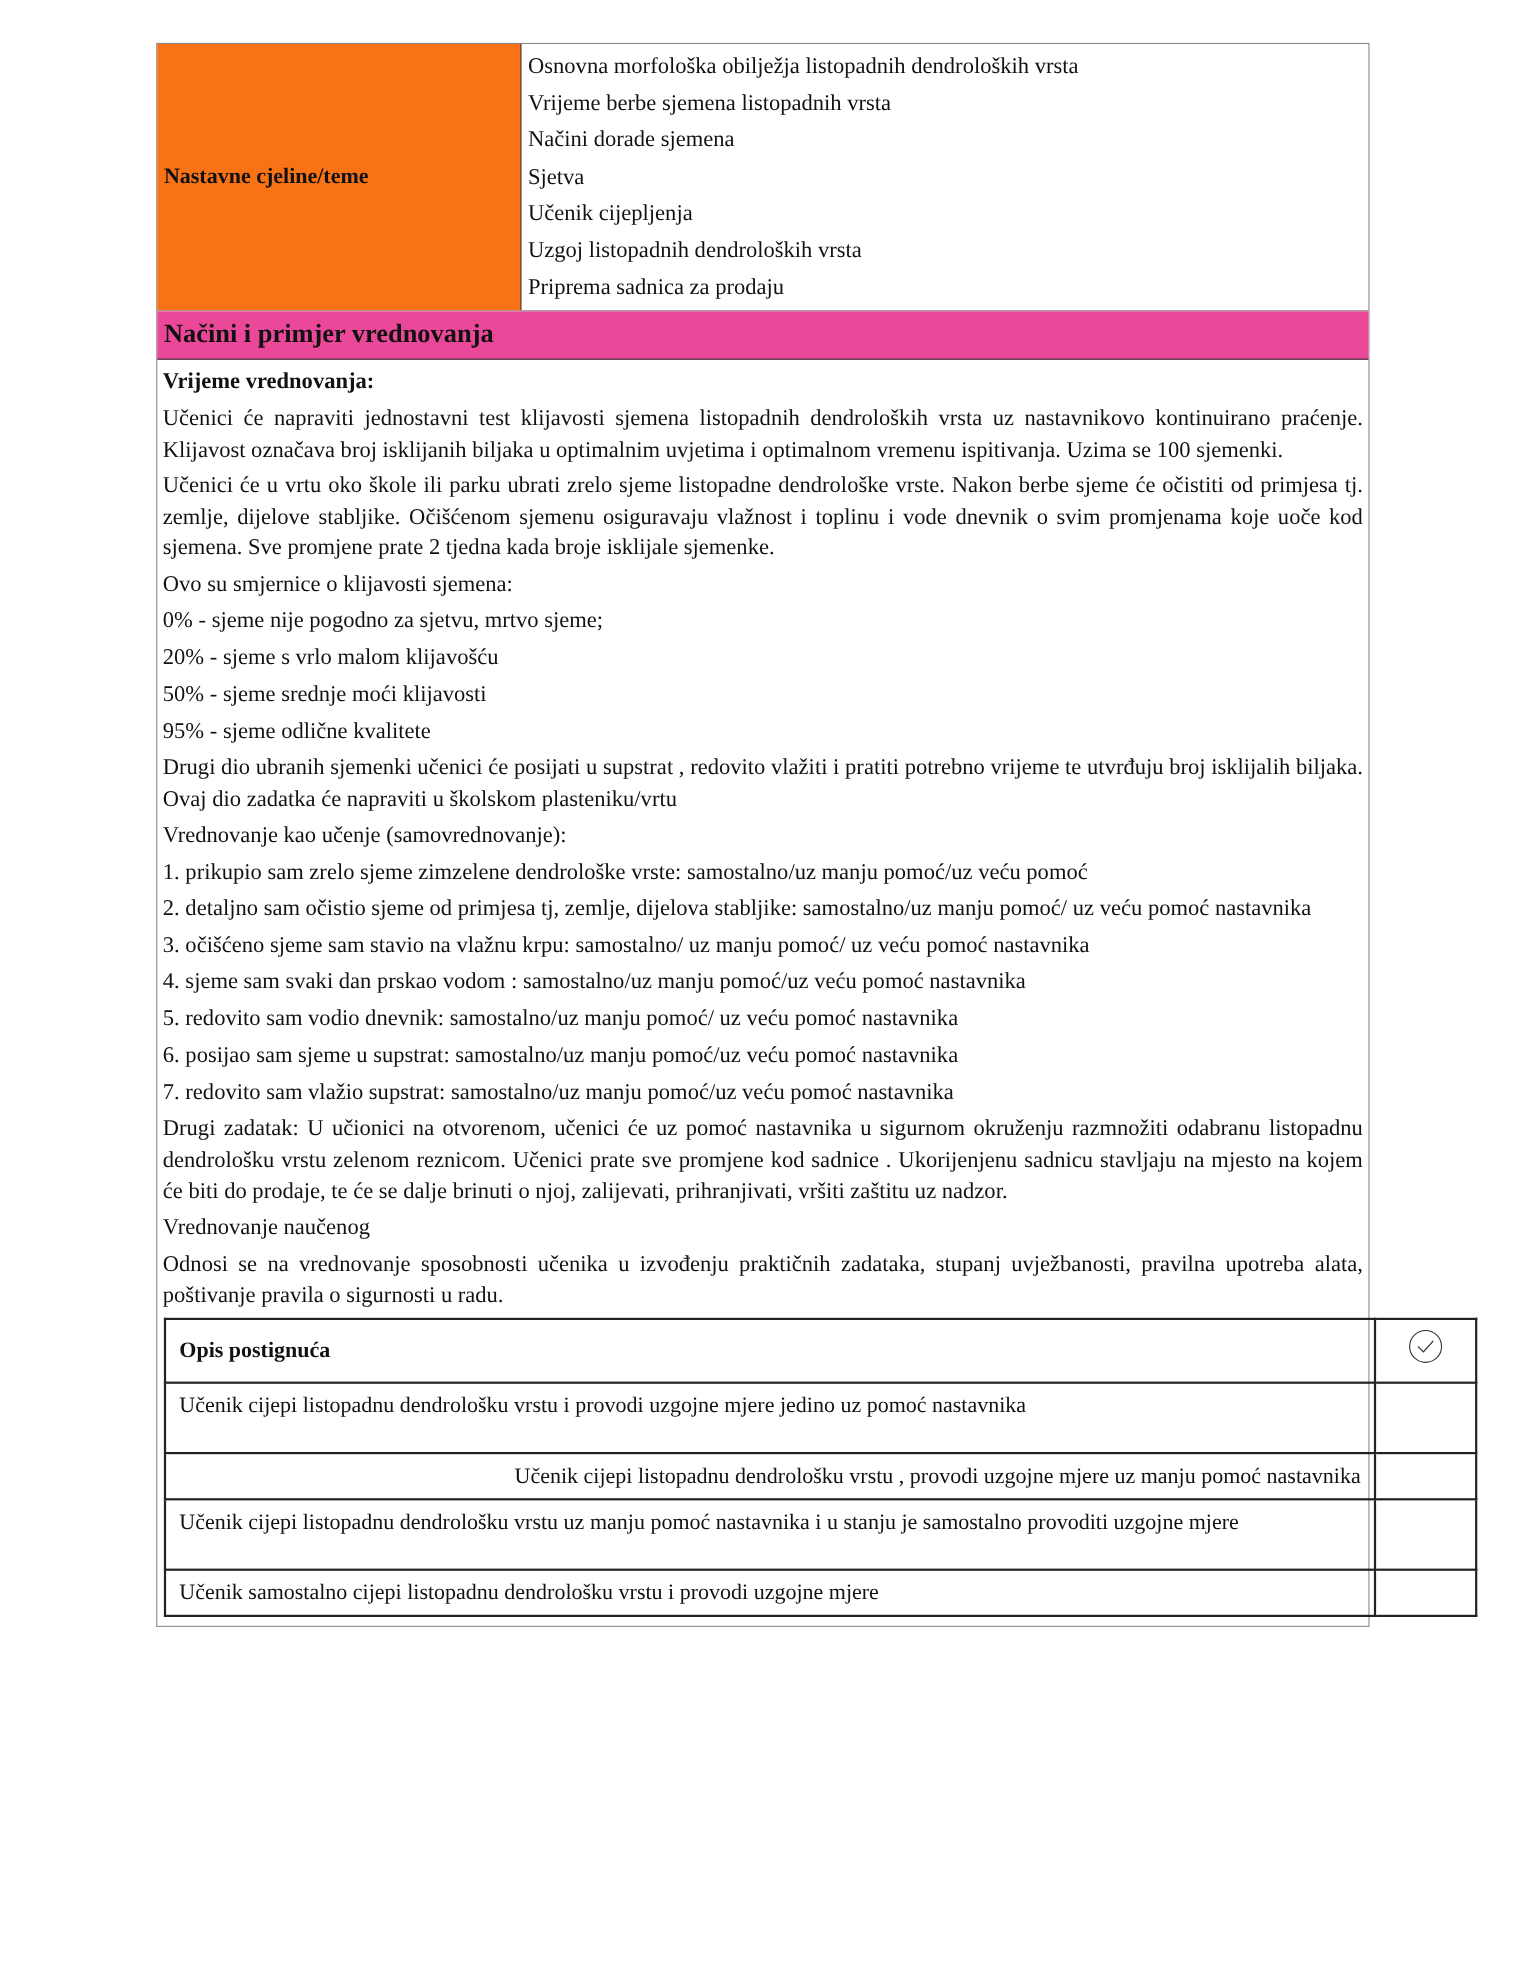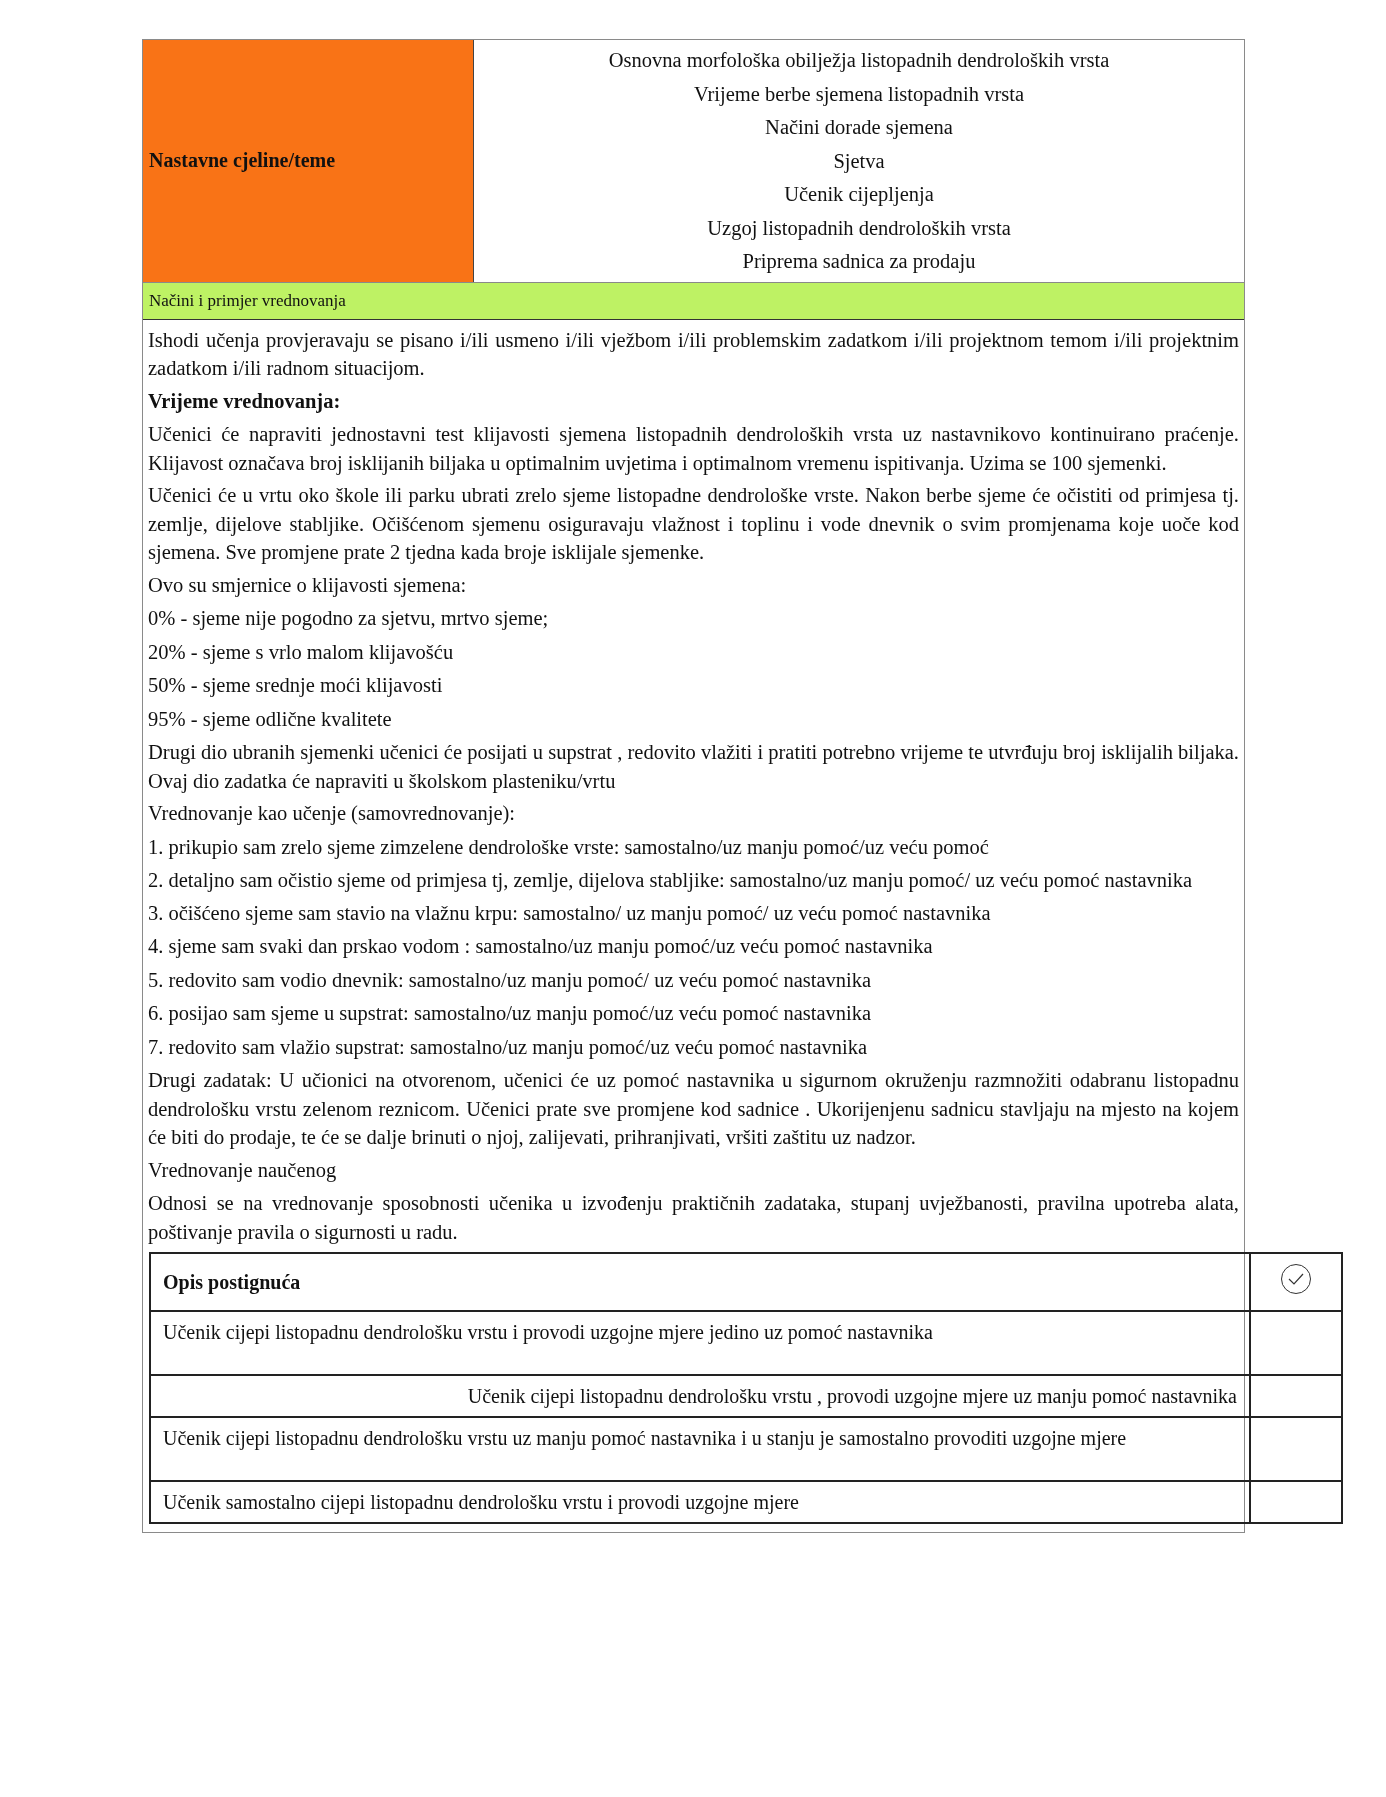--- a/index.html
+++ b/index.html
@@ -2,22 +2,22 @@
 <html><head>
 <meta charset="utf-8">
 <style>
   html, body { margin: 0; padding: 0; background: #ffffff; }
   body { width: 1386px; height: 1797px; position: relative; font-family: "DejaVu Serif", "Liberation Serif", serif; color: #111; }
   .page { position: absolute; left: 142px; top: 39px; width: 1101px; }
   .outer { border: 1.5px solid #8a8a8a; border-collapse: collapse; width: 100%; }
   .row-top { display: flex; border-bottom: 1.5px solid #8a8a8a; }
   .label-cell { width: 331px; background: #f97316; display: flex; align-items: center; padding-left: 6px; font-weight: bold; font-size: 20px; border-right: 1.5px solid #444; box-sizing: border-box; }
   .topics-cell { flex: 1; padding: 4px 6px 3px 6px; }
-  .topic { font-size: 20.5px; line-height: 33.5px; white-space: nowrap; font-family: "Liberation Serif", serif; text-align: center; }
-  .section-head { background: #bef264; font-weight: normal; font-size: 17px; padding: 8px 6px 8px 6px; border-bottom: 1.5px solid #333; font-family: "Liberation Serif", serif; }
+  .topic { font-size: 20.5px; line-height: 33.5px; white-space: nowrap; font-family: "Liberation Serif", serif; }
+  .section-head { background: #ec4899; font-weight: bold; font-size: 24px; padding: 8px 6px 8px 6px; border-bottom: 1.5px solid #333; font-family: "Liberation Serif", serif; }
   .content { padding: 6px 5px 0 5px; font-family: "Liberation Serif", serif; font-size: 20.5px; }
   .para { text-align: justify; line-height: 28.5px; margin-bottom: 4px; }
   .para.single { margin-bottom: 5px; }
   .bold { font-weight: bold; }
   .rubric { border-collapse: collapse; width: 1194px; margin: 6px 0 8px 1px; border: 2.5px solid #111; }
   .rubric td { border: 2px solid #222; padding: 6px 12px; font-size: 20px; line-height: 28px; vertical-align: top; font-family: "Liberation Serif", serif; }
   .rubric td.chk { width: 90px; text-align: center; vertical-align: middle; padding: 6px 0; }
   .rubric tr.head td { height: 44px; vertical-align: middle; }
   .check-icon { display: inline-block; width: 28px; height: 28px; border: 1.2px solid #333; border-radius: 50%; position: relative; }
   .check-icon svg { position: absolute; left: 5px; top: 7px; }
@@ -36,21 +36,20 @@
         <div class="topic">Sjetva</div>
         <div class="topic">Učenik cijepljenja</div>
         <div class="topic">Uzgoj listopadnih  dendroloških vrsta</div>
         <div class="topic">Priprema sadnica za prodaju</div>
       </div>
     </div>
 
     <div class="section-head">Načini i primjer vrednovanja</div>
 
     <div class="content">
-      <div class="para">Ishodi učenja provjeravaju se pisano i/ili usmeno i/ili vježbom i/ili problemskim zadatkom i/ili projektnom temom i/ili projektnim zadatkom i/ili radnom situacijom.</div>
       <div class="para single bold">Vrijeme vrednovanja:</div>
       <div class="para">Učenici će napraviti jednostavni test klijavosti sjemena listopadnih dendroloških vrsta uz nastavnikovo kontinuirano praćenje. Klijavost označava broj isklijanih biljaka u optimalnim uvjetima i optimalnom vremenu ispitivanja. Uzima se 100 sjemenki.</div>
       <div class="para">Učenici će  u vrtu oko škole ili parku ubrati zrelo  sjeme listopadne  dendrološke vrste.  Nakon berbe sjeme će očistiti  od primjesa tj. zemlje, dijelove stabljike. Očišćenom sjemenu osiguravaju vlažnost i toplinu i vode dnevnik o svim promjenama koje uoče kod sjemena. Sve promjene prate 2 tjedna kada broje isklijale sjemenke.</div>
       <div class="para single">Ovo su smjernice o klijavosti sjemena:</div>
       <div class="para single">0% - sjeme nije pogodno za sjetvu, mrtvo sjeme;</div>
       <div class="para single">20% - sjeme s vrlo malom klijavošću</div>
       <div class="para single">50% - sjeme srednje moći klijavosti</div>
       <div class="para single">95% - sjeme odlične kvalitete</div>
       <div class="para">Drugi dio ubranih sjemenki učenici će posijati u supstrat , redovito vlažiti i pratiti potrebno vrijeme te  utvrđuju broj isklijalih biljaka. Ovaj dio zadatka će napraviti u školskom plasteniku/vrtu</div>
       <div class="para single">Vrednovanje kao učenje (samovrednovanje):</div>

